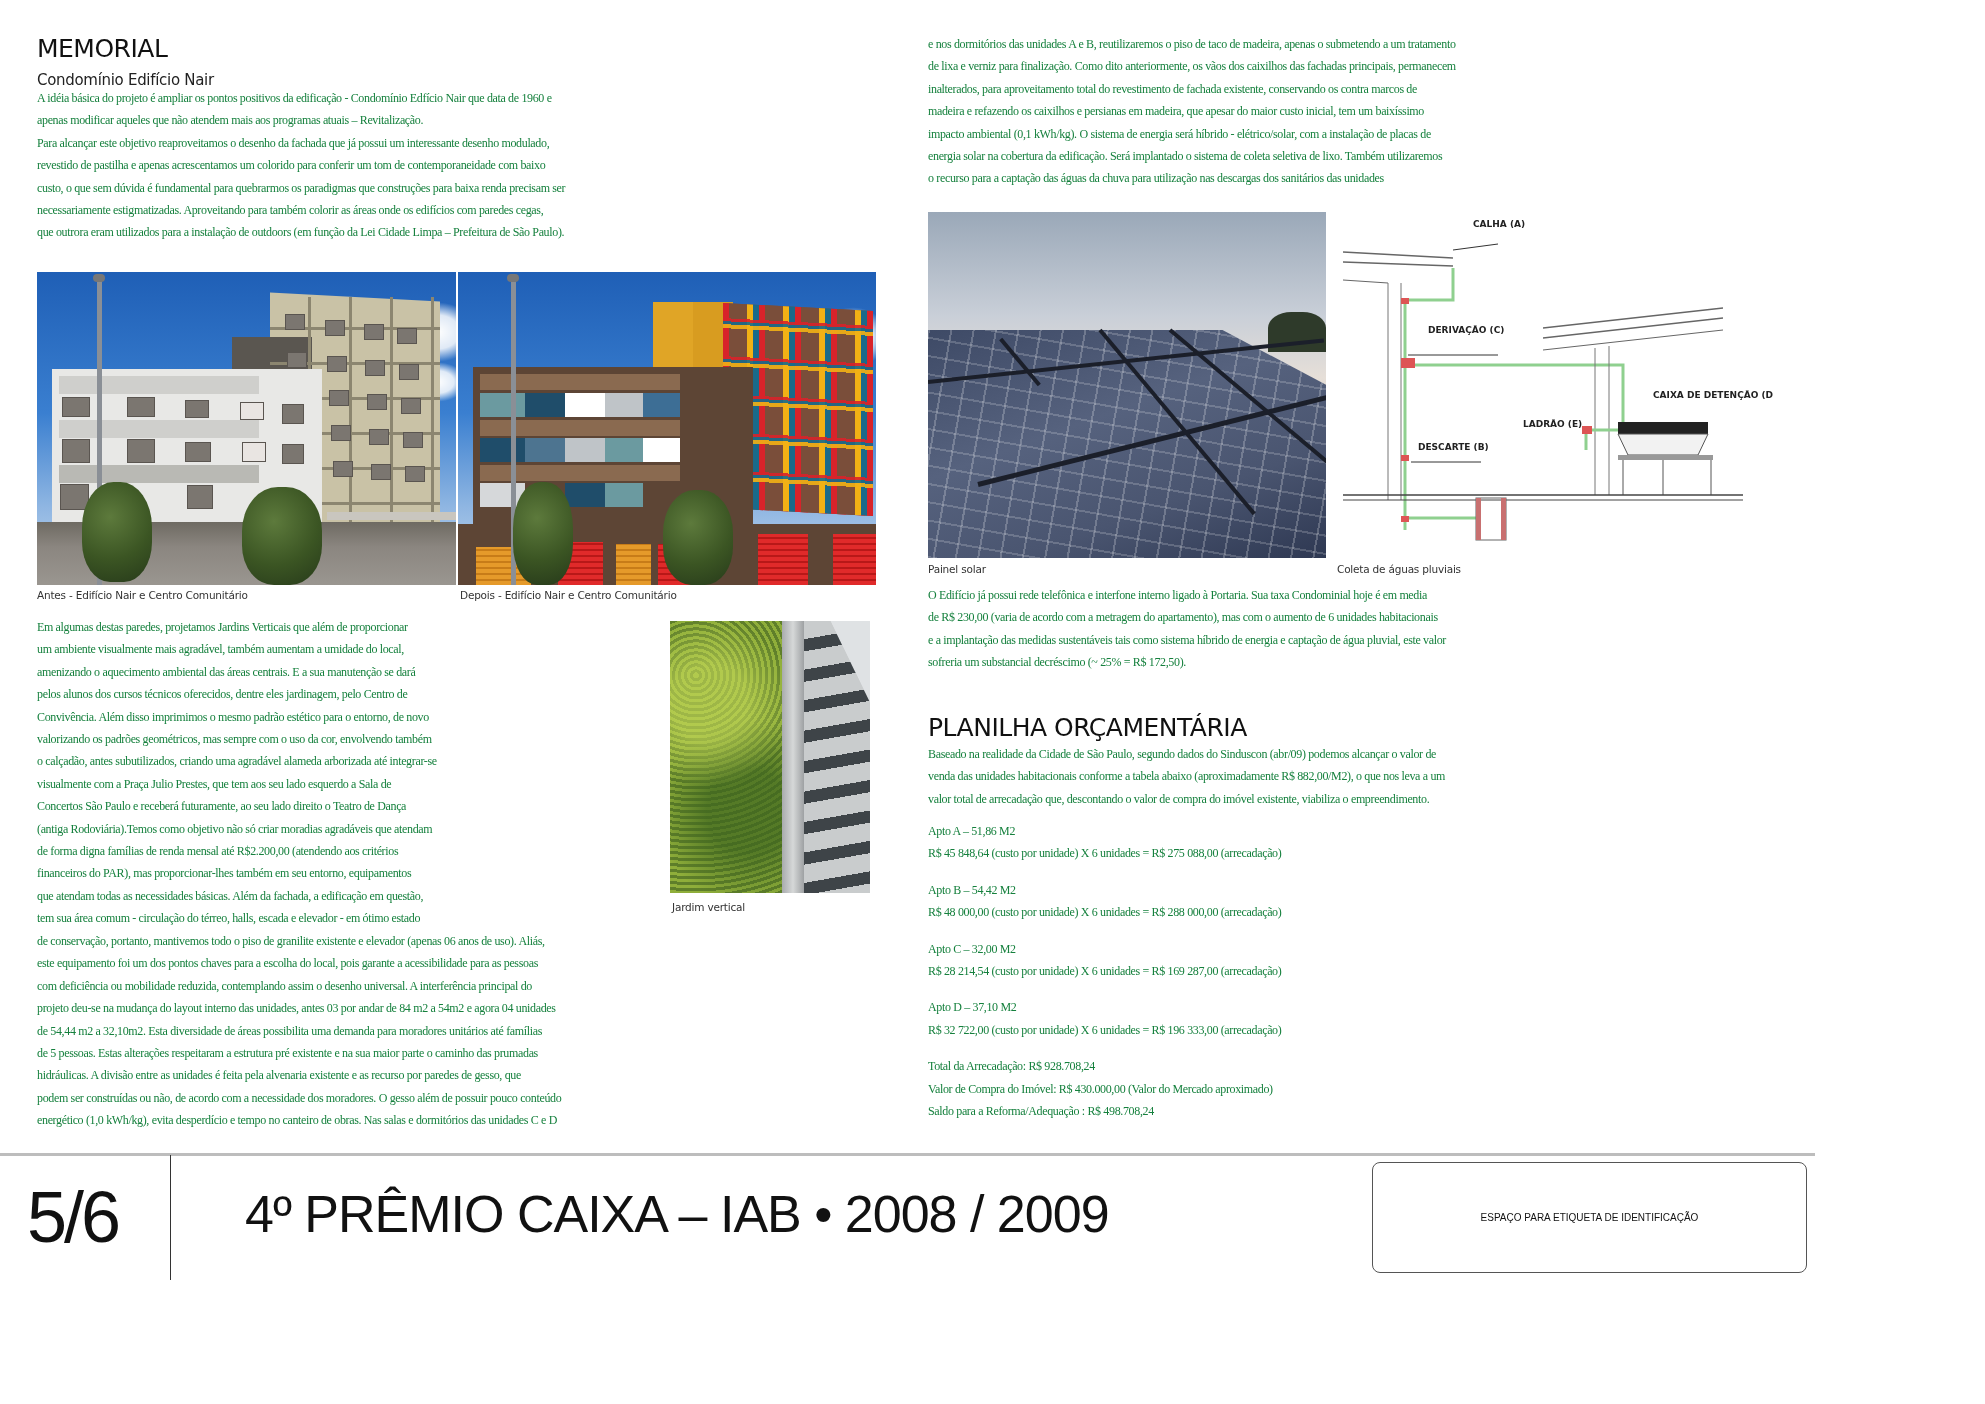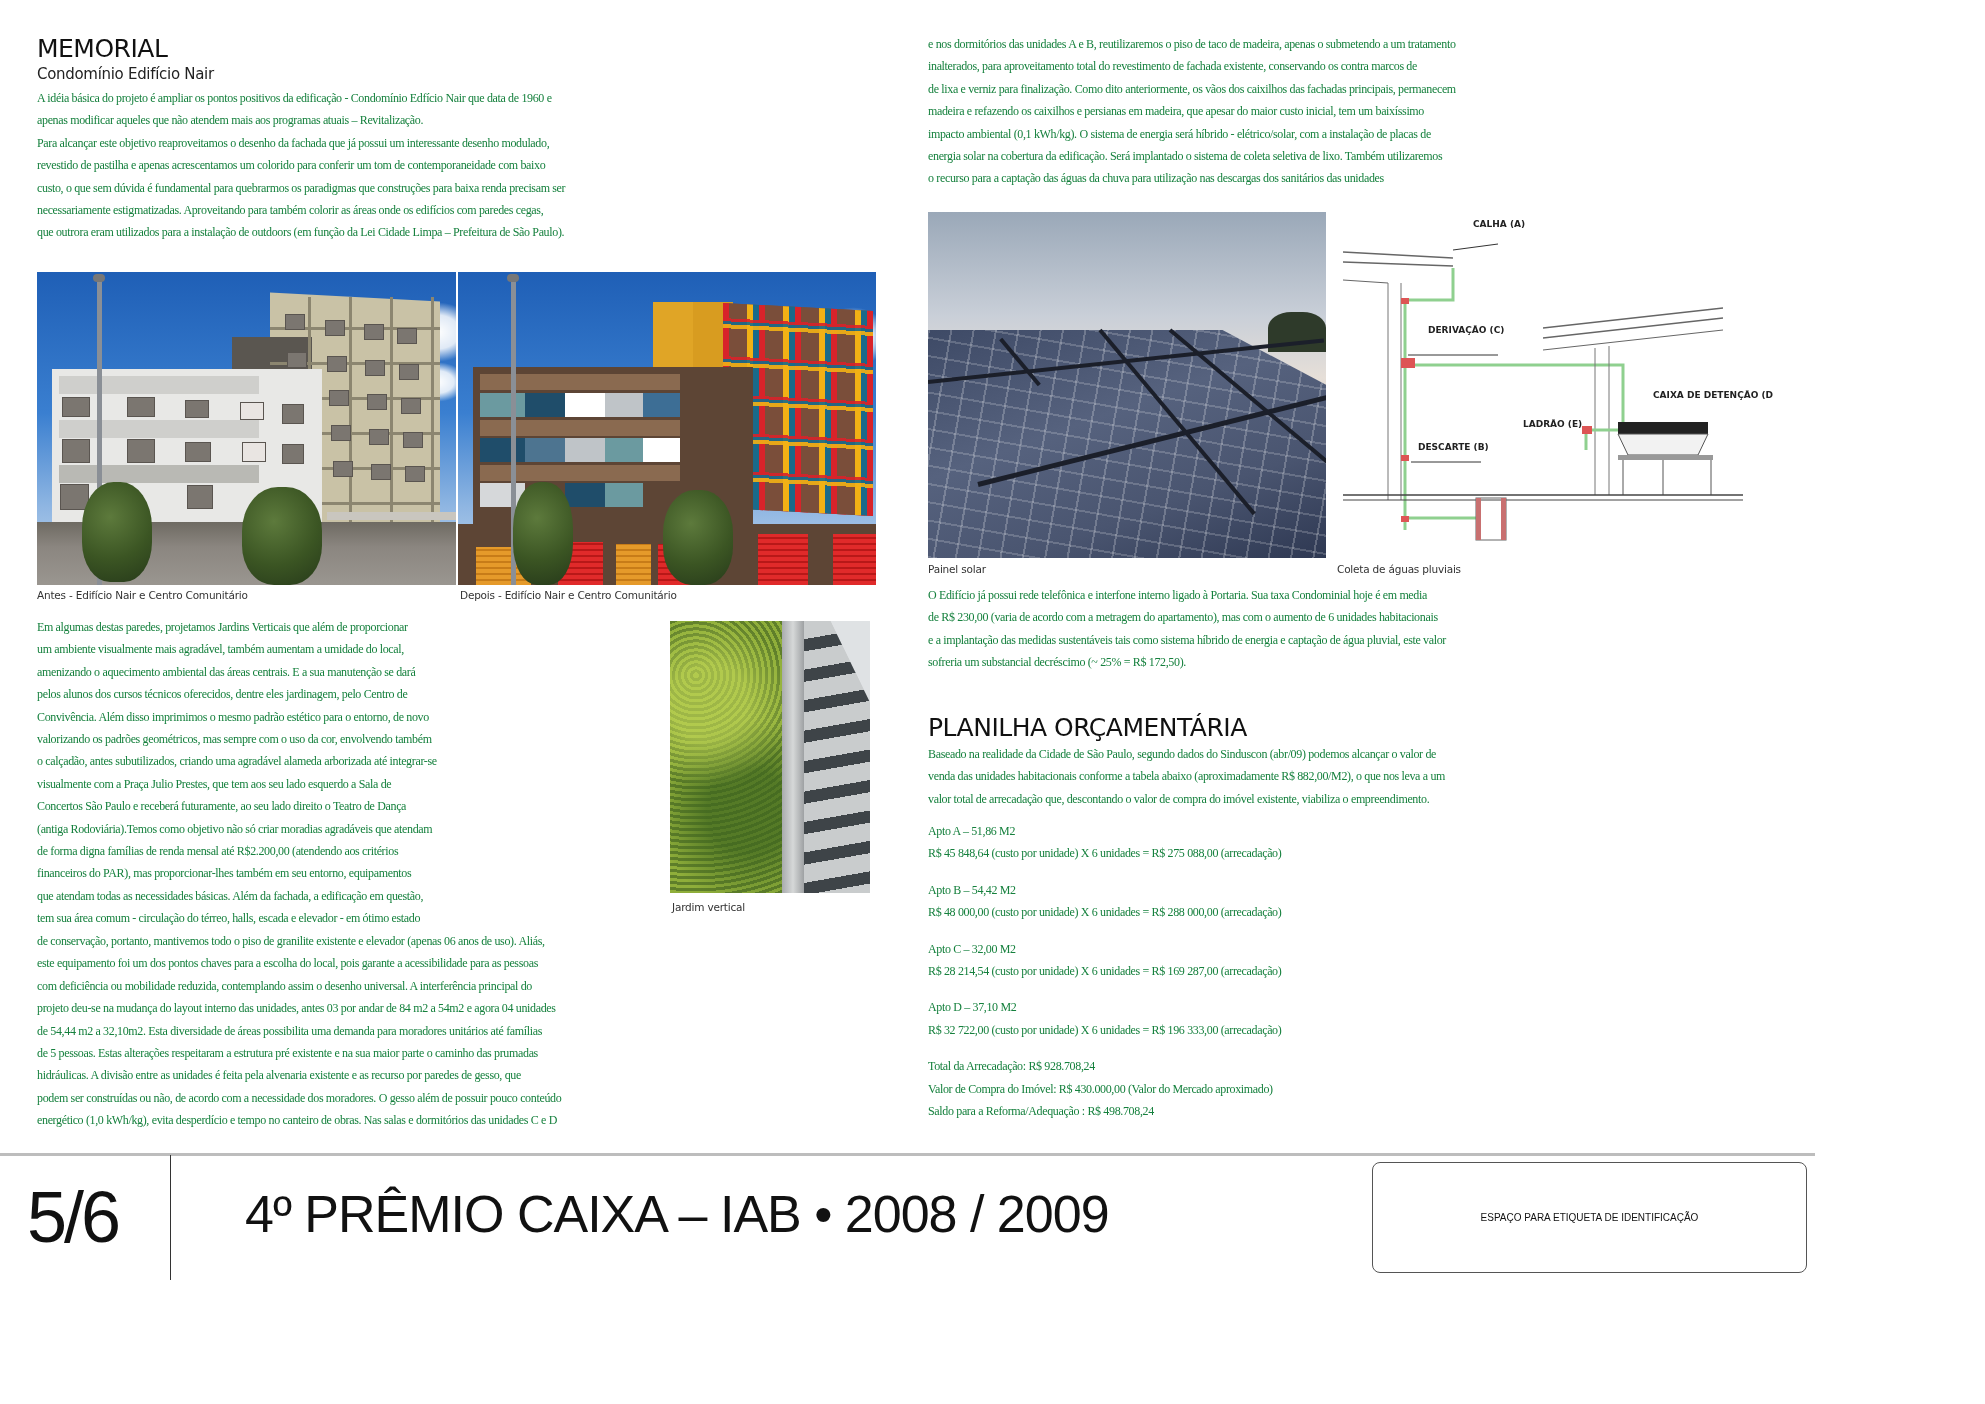--- a/index.html
+++ b/index.html
@@ -65,21 +65,21 @@
   .footer-divider { position:absolute; left:170px; top:1155px; width:1px; height:125px; background:#333; }
   .page-num { position:absolute; left:27px; top:1176px; font-family:"Liberation Sans",sans-serif; font-size:72px; letter-spacing:-3px; color:#111; }
   .award-title { position:absolute; left:245px; top:1184px; font-family:"Liberation Sans",sans-serif; font-size:52px; letter-spacing:-1px; color:#111; white-space:nowrap; }
   .label-box { position:absolute; left:1372px; top:1162px; width:433px; height:109px; border:1px solid #555; border-radius:8px; display:flex; align-items:center; justify-content:center; }
   .label-box span { font-family:"Liberation Sans",sans-serif; font-size:10px; color:#111; }
 </style>
 </head>
 <body>
 
 <h1 class="section-title abs" style="left:37px;top:34px;">MEMORIAL</h1>
-<div class="subtitle abs" style="left:37px;top:65px;text-align:right;">Condomínio Edifício Nair</div>
+<div class="subtitle abs" style="left:37px;top:71px;text-align:right;">Condomínio Edifício Nair</div>
 
 <div class="body-text abs" style="left:37px;top:87px;">
   <span class="line">A idéia básica do projeto é ampliar os pontos positivos da edificação - Condomínio Edfício Nair que data de 1960 e</span>
   <span class="line">apenas modificar aqueles que não atendem mais aos programas atuais – Revitalização.</span>
   <span class="line">Para alcançar este objetivo reaproveitamos o desenho da fachada que já possui um interessante desenho modulado,</span>
   <span class="line">revestido de pastilha e apenas acrescentamos um colorido para conferir um tom de contemporaneidade com baixo</span>
   <span class="line">custo, o que sem dúvida é fundamental para quebrarmos os paradigmas que construções para baixa renda precisam ser</span>
   <span class="line">necessariamente estigmatizadas. Aproveitando para também colorir as áreas onde os edifícios com paredes cegas,</span>
   <span class="line">que outrora eram utilizados para a instalação de outdoors (em função da Lei Cidade Limpa – Prefeitura de São Paulo).</span>
 </div>
@@ -221,22 +221,22 @@
   <span class="line">projeto deu-se na mudança do layout interno das unidades, antes 03 por andar de 84 m2 a 54m2 e agora 04 unidades</span>
   <span class="line">de 54,44 m2 a 32,10m2. Esta diversidade de áreas possibilita uma demanda para moradores unitários até famílias</span>
   <span class="line">de 5 pessoas. Estas alterações respeitaram a estrutura pré existente e na sua maior parte o caminho das prumadas</span>
   <span class="line">hidráulicas. A divisão entre as unidades é feita pela alvenaria existente e as recurso por paredes de gesso, que</span>
   <span class="line">podem ser construídas ou não, de acordo com a necessidade dos moradores. O gesso além de possuir pouco conteúdo</span>
   <span class="line">energético (1,0 kWh/kg), evita desperdício e tempo no canteiro de obras. Nas salas e dormitórios das unidades C e D</span>
 </div>
 
 <div class="body-text abs" style="left:928px;top:33px;">
   <span class="line">e nos dormitórios das unidades A e B, reutilizaremos o piso de taco de madeira, apenas o submetendo a um tratamento</span>
+  <span class="line">de lixa e verniz para finalização. Como dito anteriormente, os vãos dos caixilhos das fachadas principais, permanecem</span>
   <span class="line">inalterados, para aproveitamento total do revestimento de fachada existente, conservando os contra marcos de</span>
-  <span class="line">de lixa e verniz para finalização. Como dito anteriormente, os vãos dos caixilhos das fachadas principais, permanecem</span>
   <span class="line">madeira e refazendo os caixilhos e persianas em madeira, que apesar do maior custo inicial, tem um baixíssimo</span>
   <span class="line">impacto ambiental (0,1 kWh/kg). O sistema de energia será híbrido - elétrico/solar, com a instalação de placas de</span>
   <span class="line">energia solar na cobertura da edificação. Será implantado o sistema de coleta seletiva de lixo. Também utilizaremos</span>
   <span class="line">o recurso para a captação das águas da chuva para utilização nas descargas dos sanitários das unidades</span>
 </div>
 
 <div class="photo" style="left:928px;top:212px;width:398px;height:346px;">
   <div class="solar-sky"></div>
   <div style="position:absolute;left:340px;top:100px;width:58px;height:40px;background:#2e3a2a;border-radius:40% 40% 0 0;"></div>
   <div class="solar-panels"></div>

